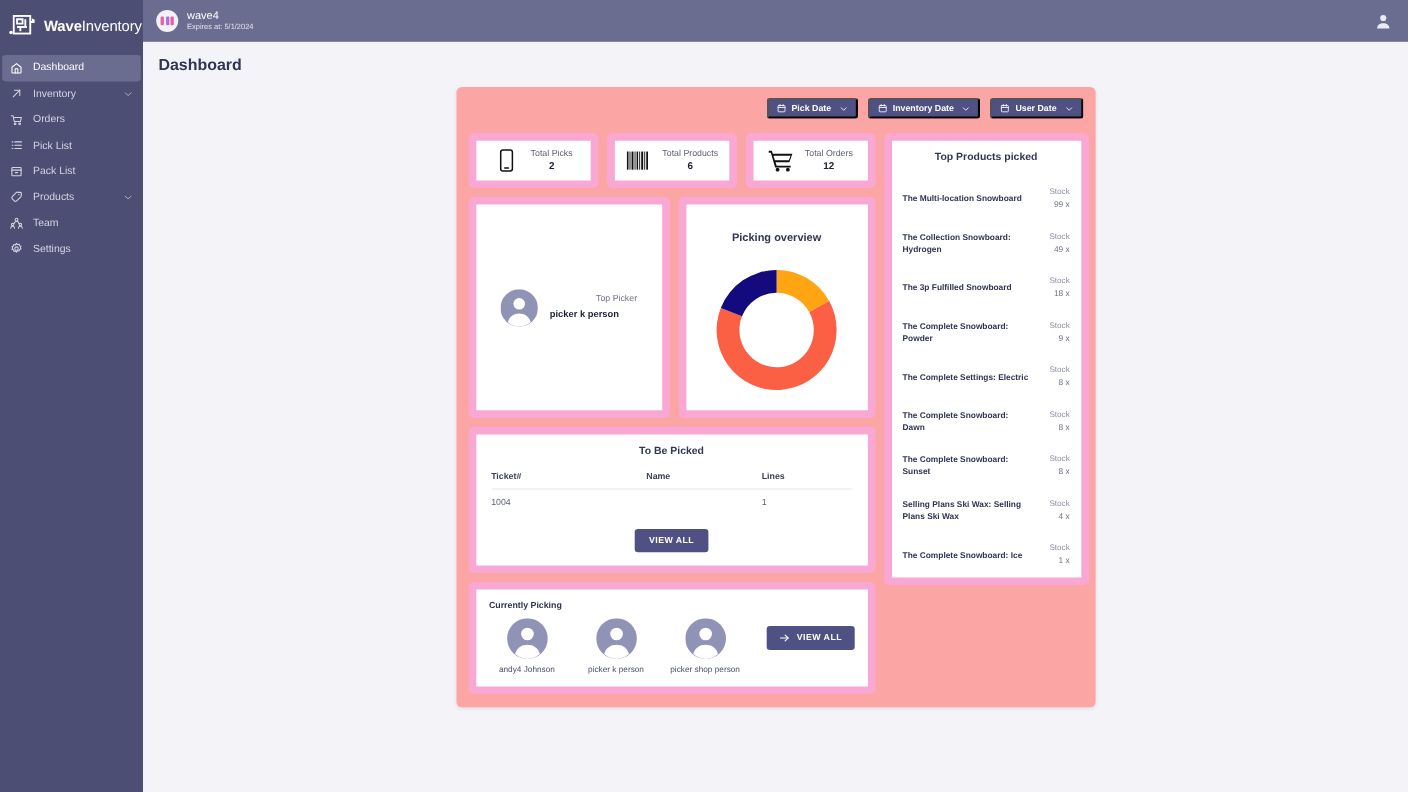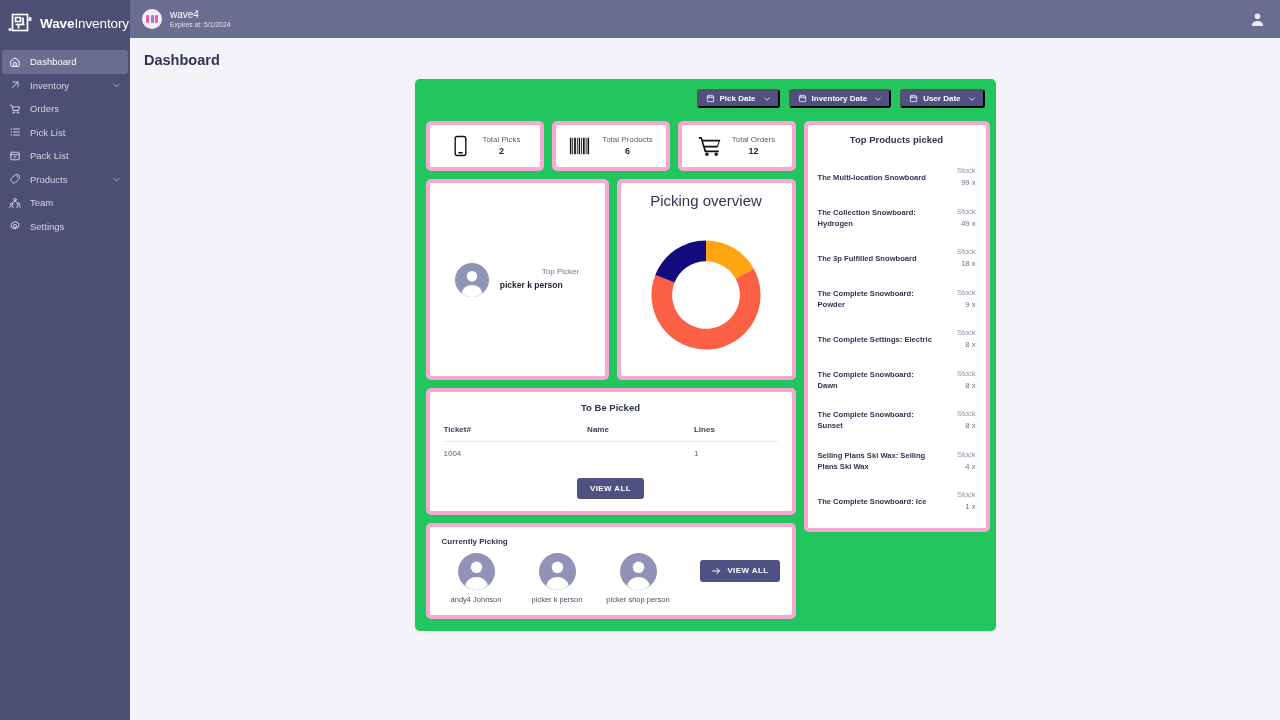--- a/index.html
+++ b/index.html
@@ -71,21 +71,21 @@
   .user-ic svg { width: 17px; height: 17px; display: block; }
 
   .page-title {
     font-size: 14.5px; font-weight: 700; color: #2f3552;
     padding: 14px 0 0 14px;
   }
 
   
   .panel-wrap { padding: 11px 0 0 0; display: flex; justify-content: center; }
   .panel {
-    width: 581px; background: #22c55e;
+    width: 581px; background: #fca5a5;
     border-radius: 5px;
     box-shadow: 0 1px 3px rgba(60,60,90,.10);
     padding: 10px 11px 12px 11px;
   }
 
   .filters { display: flex; justify-content: flex-end; gap: 9px; margin-bottom: 13px; }
   .filter-btn {
     background: #4f5183; color: #ffffff;
     border-radius: 3px;
     height: 19px;
@@ -96,21 +96,21 @@
   }
   .filter-btn .cal svg { width: 9px; height: 9px; display: block; }
   .filter-btn .dn svg { width: 8px; height: 8px; display: block; margin-left: 2px; }
 
   .grid { display: flex; gap: 8px; align-items: flex-start; }
   .col-left { width: 370px; flex: 0 0 370px; display: flex; flex-direction: column; gap: 8px; }
   .col-right { width: 186px; flex: 0 0 186px; }
 
   .card {
     background: #ffffff;
-    border: 4px solid #f9a8d4;
+    border: 7px solid #f9a8d4;
     border-radius: 5px;
   }
 
   
   .stats { display: flex; gap: 8px; }
   .stat {
     flex: 1 1 0; height: 50px;
     display: flex; align-items: center; justify-content: center; gap: 10px;
   }
   .stat .sic { width: 24px; display: flex; align-items: center; justify-content: center; }
@@ -122,21 +122,21 @@
   
   .row2 { display: flex; gap: 8px; }
   .picker-card { flex: 0 0 183px; height: 201px; display: flex; align-items: center; justify-content: center; gap: 11px; }
   .picker-av { width: 34px; height: 34px; }
   .picker-av svg { width: 34px; height: 34px; display: block; }
   .picker-meta { line-height: 1.6; }
   .picker-lbl { font-size: 8px; color: #6f7386; margin-left: 42px; }
   .picker-name { font-size: 8.5px; font-weight: 700; color: #1d2233; }
 
   .donut-card { flex: 1 1 auto; height: 201px; display: flex; flex-direction: column; align-items: center; padding-top: 9px; }
-  .donut-title { font-size: 15px; font-weight: 400; color: #2f3552; margin-bottom: 4px; }
+  .donut-title { font-size: 10px; font-weight: 700; color: #2f3552; margin-bottom: 4px; margin-top: 16px; }
   .donut-wrap { flex: 1 1 auto; display: flex; align-items: center; justify-content: center; }
   .donut-wrap svg { width: 124px; height: 124px; display: block; }
 
   
   .tbp { padding: 10px 14px 12px 14px; }
   .tbp-title { text-align: center; font-size: 9.5px; font-weight: 700; color: #2f3552; margin-bottom: 12px; }
   table.tbp-tbl { width: 100%; border-collapse: collapse; }
   table.tbp-tbl th {
     text-align: left; font-size: 8px; font-weight: 700; color: #3b4158;
     padding: 0 0 7px 0;

